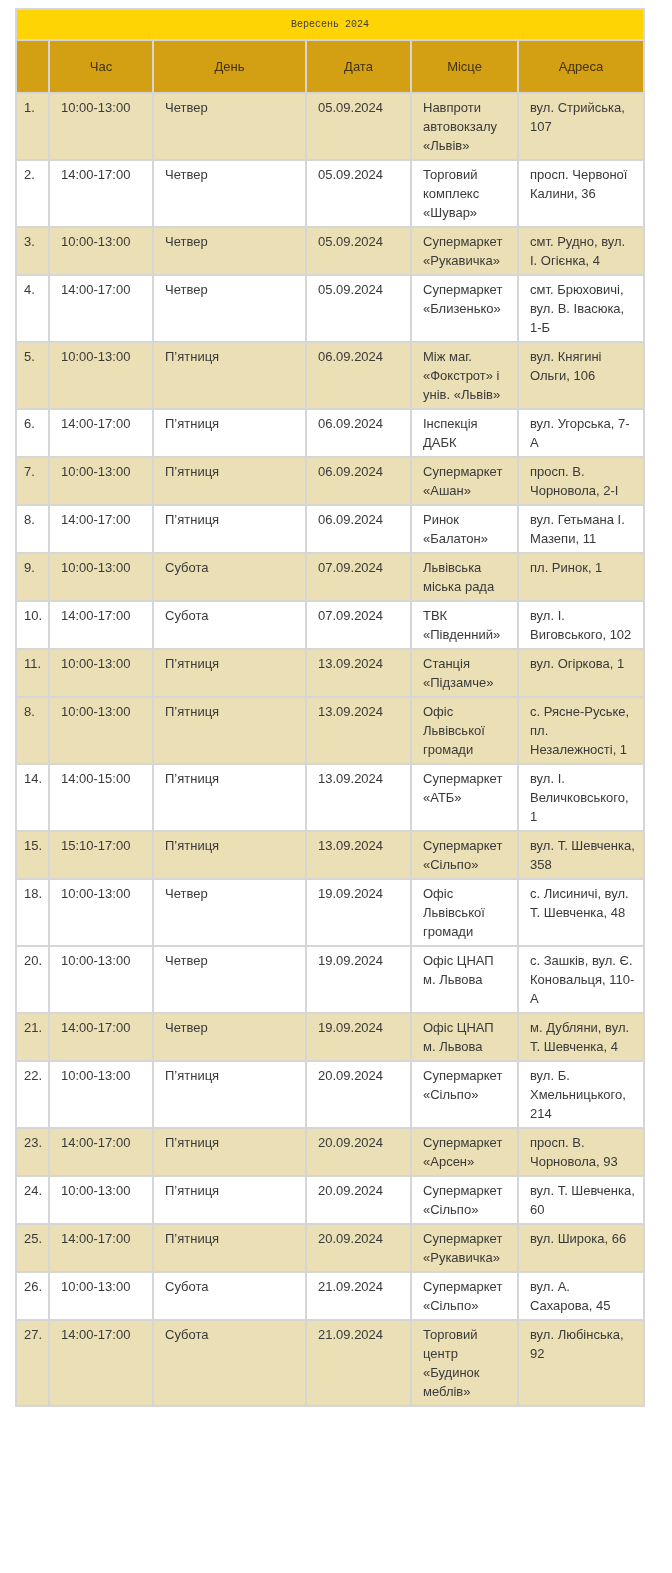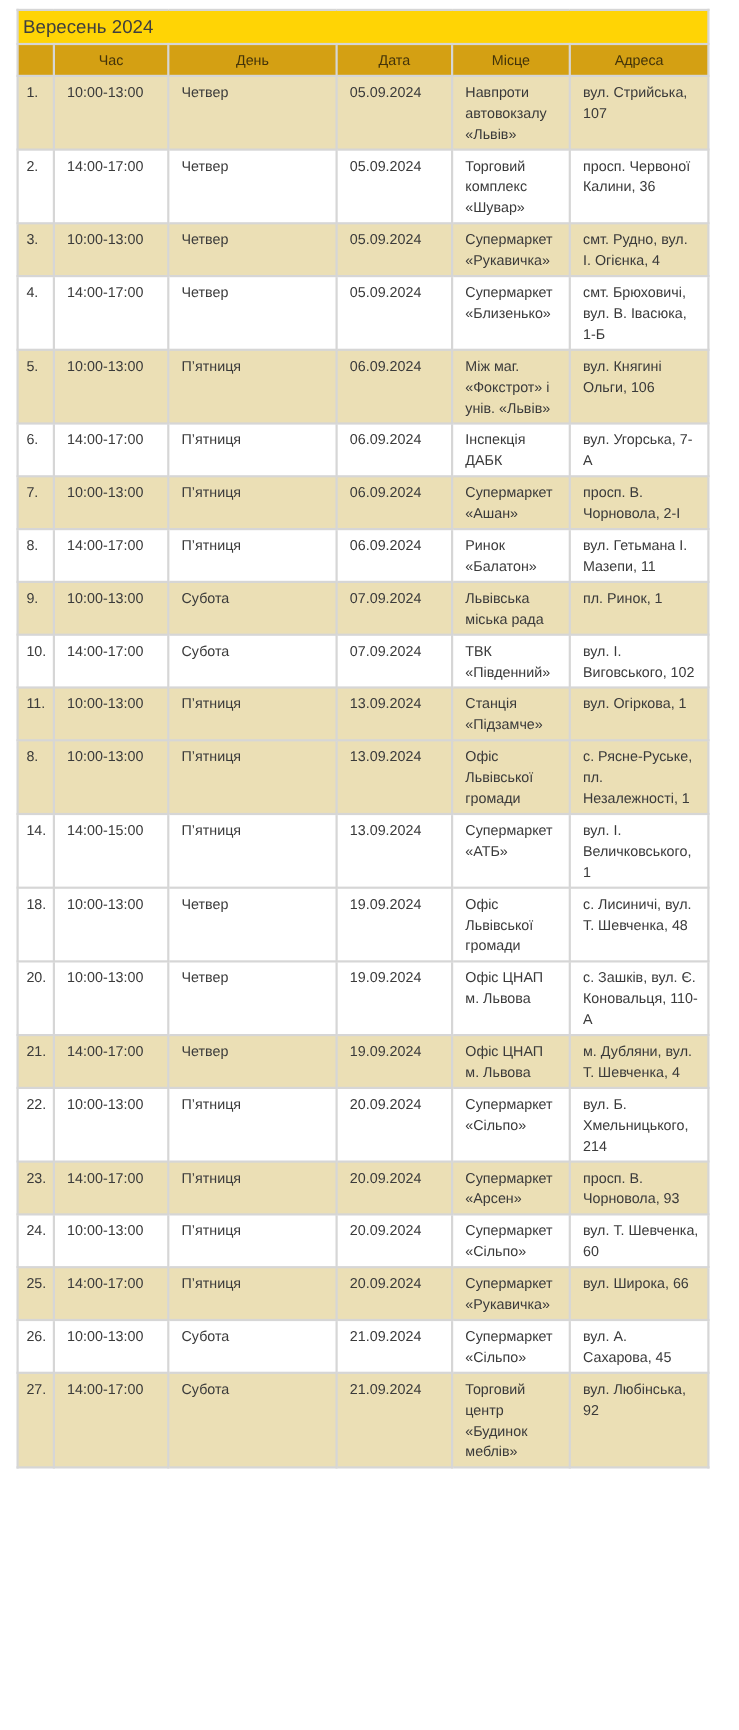--- a/index.html
+++ b/index.html
@@ -36,28 +36,30 @@
     color:var(--text);
     padding:4px 8px 4px 11px;
     overflow-wrap:break-word;
     word-wrap:break-word;
     text-align:left;
     font-weight:400;
   }
   tr.title-row td{
     background:var(--title-bg);
     color:var(--title-text);
-    font-size:17px;
+    text-align:center;
+    font-size:10px;
     padding:5px 4px;
+    font-family:Liberation Mono, monospace;
   }
   tr.header-row th{
     background:var(--header-bg);
     color:var(--header-text);
     text-align:center;
-    padding:4px 4px;
+    padding:16px 4px;
     margin-top:16px;
   }
   tbody tr.odd td{background:var(--row-alt-bg);}
   tbody tr.even td{background:var(--row-bg);}
   td.c-num{padding-left:7px;padding-right:3px;}
 </style>
 </head>
 <body>
 
 <div class="page">
@@ -181,20 +183,28 @@
     <td>с. Рясне-Руське, пл. Незалежності, 1</td>
   </tr>
         <tr class="even">
     <td class="c-num">14.</td>
     <td>14:00-15:00</td>
     <td>П’ятниця</td>
     <td>13.09.2024</td>
     <td>Супермаркет «АТБ»</td>
     <td>вул. І. Величковського, 1</td>
   </tr>
+        <tr class="odd">
+    <td class="c-num">15.</td>
+    <td>15:10-17:00</td>
+    <td>П’ятниця</td>
+    <td>13.09.2024</td>
+    <td>Супермаркет «Сільпо»</td>
+    <td>вул. Т. Шевченка, 358</td>
+  </tr>
         <tr class="even">
     <td class="c-num">18.</td>
     <td>10:00-13:00</td>
     <td>Четвер</td>
     <td>19.09.2024</td>
     <td>Офіс Львівської громади</td>
     <td>с. Лисиничі, вул. Т. Шевченка, 48</td>
   </tr>
         <tr class="even">
     <td class="c-num">20.</td>

